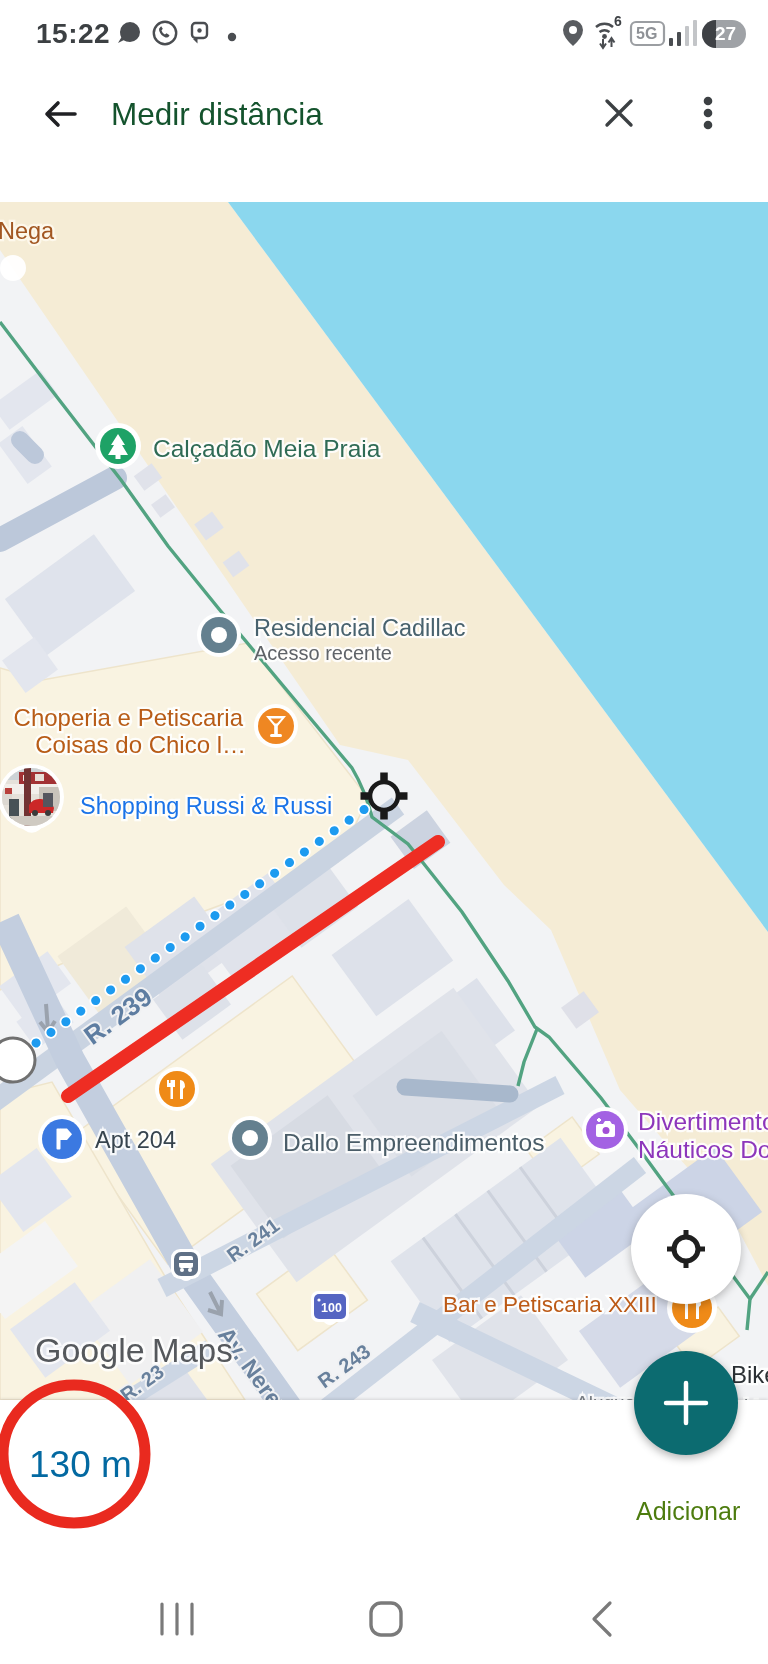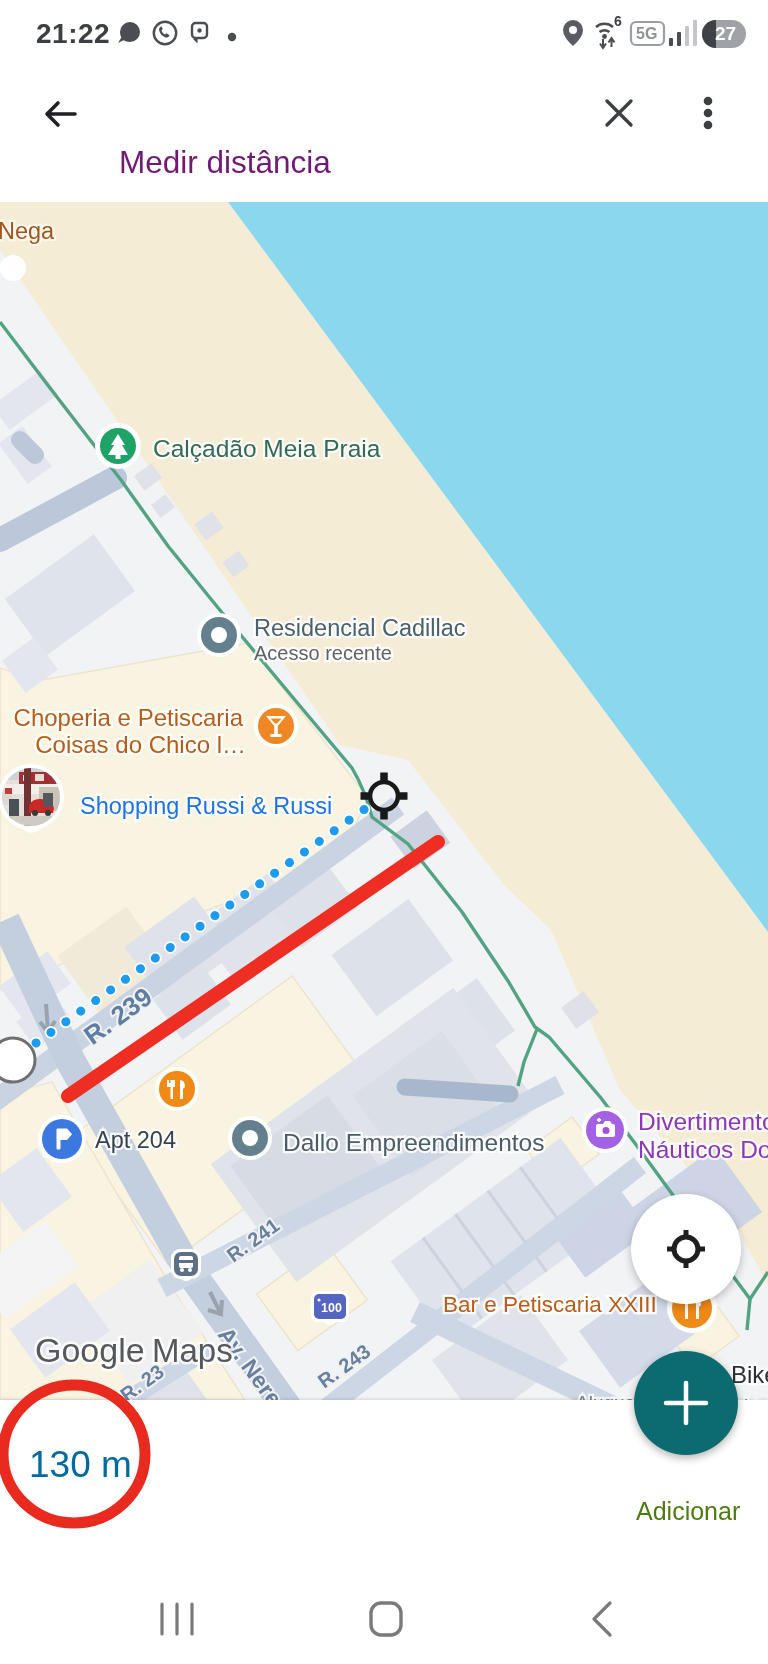--- a/index.html
+++ b/index.html
@@ -356,21 +356,21 @@
       <text x="35" y="1362" font-size="34">Google</text>
       <text x="152" y="1362" font-size="33">Maps</text>
     </g>
   </g>
 
   <line x1="438" y1="842" x2="68" y2="1096" stroke="#ee2d23" stroke-width="14" stroke-linecap="round"></line>
 </svg>
 
 <div class="abs" style="left:0;top:0;width:768px;height:62px;background:#fff;">
 
-  <div class="abs" style="left:36px;top:18px;font-size:28px;font-weight:bold;color:#3c4043;letter-spacing:0.5px;">21:22</div>
+  <div class="abs" style="left:36px;top:18px;font-size:28px;font-weight:bold;color:#3c4043;letter-spacing:0.5px;">15:22</div>
 
   <svg class="abs" style="left:116px;top:18px;" width="130" height="34" viewBox="0 0 130 34">
     <path d="M14,4 a10,10 0 0 1 10,10 a10,10 0 0 1 -10,10 q-4,0 -6.5,-1.8 L2,25 L5.3,19.5 Q4,17 4,14 a10,10 0 0 1 10,-10 z" fill="#4a4d51"></path>
     <circle cx="49" cy="15" r="11.2" fill="none" stroke="#4a4d51" stroke-width="2.4"></circle>
     <path d="M44.2,9.2 q-1.8,1.2 -1,3.6 q1.6,5 6.3,6.6 q2.4,0.7 3.5,-1.2 l0.5,-1 -3,-2 -1.6,1.2 q-2.6,-1.4 -3.4,-4 l1.3,-1.6 -1.6,-2.6 z" fill="#4a4d51"></path>
     <rect x="76" y="5" width="15" height="15" rx="3.5" fill="none" stroke="#4a4d51" stroke-width="2.4"></rect>
     <circle cx="83.5" cy="12.5" r="2.2" fill="#4a4d51"></circle>
     <path d="M77,21 l4.5,4.5 v-4.5 z" fill="#4a4d51"></path>
     <circle cx="116" cy="19" r="4.2" fill="#4a4d51"></circle>
   </svg>
@@ -399,21 +399,21 @@
     <text x="159" y="26" font-size="19" font-weight="bold" fill="#fff" font-family="Liberation Sans, sans-serif">27</text>
   </svg>
 </div>
 
 <div class="abs" style="left:0;top:62px;width:768px;height:140px;background:#fff;">
 
   <svg class="abs" style="left:42px;top:34px;" width="36" height="36" viewBox="0 0 36 36">
     <path d="M33,18 L5,18 M16,7 L5,18 L16,29" stroke="#202124" stroke-width="3.6" fill="none" stroke-linecap="round" stroke-linejoin="round"></path>
   </svg>
 
-  <div class="abs" style="left:119px;top:34px;font-size:31.5px;color:#701a75;margin-top:48px;">Medir distância</div>
+  <div class="abs" style="left:111px;top:34px;font-size:31.5px;color:#14532d;">Medir distância</div>
 
 
   <svg class="abs" style="left:603px;top:35px;" width="32" height="32" viewBox="0 0 32 32">
     <path d="M4,4 L28,28 M28,4 L4,28" stroke="#3c4043" stroke-width="3.4" fill="none" stroke-linecap="round"></path>
   </svg>
 
   <svg class="abs" style="left:698px;top:33px;" width="20" height="44" viewBox="0 0 20 44">
     <circle cx="10" cy="6" r="4.3" fill="#3c4043"></circle>
     <circle cx="10" cy="18" r="4.3" fill="#3c4043"></circle>
     <circle cx="10" cy="30" r="4.3" fill="#3c4043"></circle>

